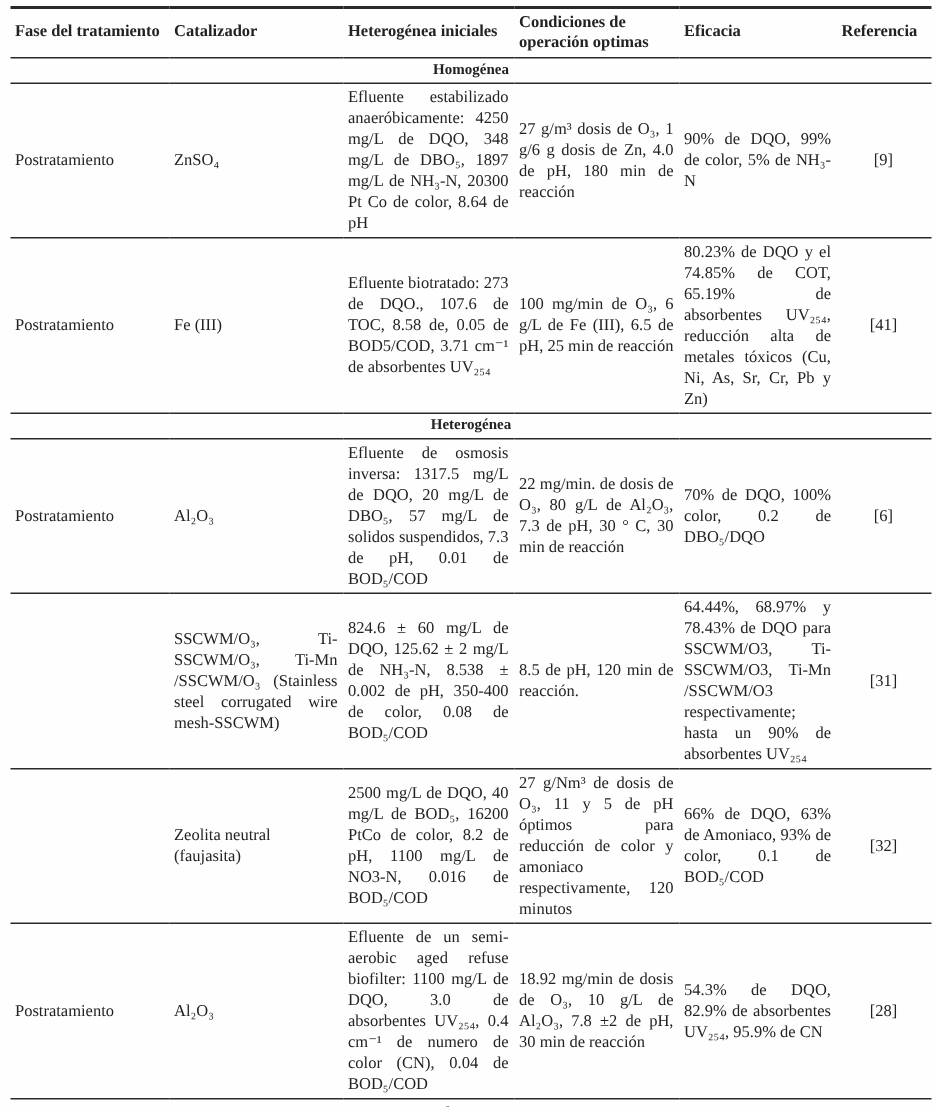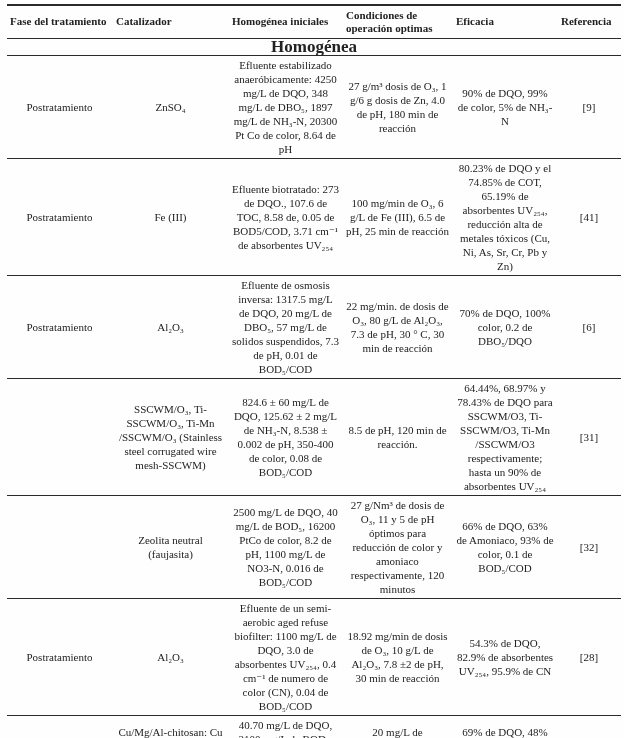--- a/index.html
+++ b/index.html
@@ -42,32 +42,31 @@
     height: 33px;
   }
   tr.section-row {
     border-bottom: 1px solid #2a2a2a;
   }
   tr.section-row td {
     text-align: center;
     font-weight: bold;
     vertical-align: middle;
     padding: 1px 0;
-    font-size: 17px;
+    font-size: 10px;
   }
   tr.data-row {
     border-bottom: 1px solid #2a2a2a;
   }
   tr.data-row:last-child {
     border-bottom: none;
   }
   tr.data-row td {
     vertical-align: middle;
     padding: 2px 4px 2px 3px;
-    text-align: center;
   }
   td.c-just {
     text-align: justify;
     text-justify: inter-word;
   }
   td.c-ref {
     text-align: center;
   }
 </style>
 </head>
@@ -80,21 +79,21 @@
       <col style="width:116px">
       <col style="width:114px">
       <col style="width:110px">
       <col style="width:105px">
       <col style="width:63px">
     </colgroup>
     <thead>
       <tr>
         <th>Fase del tratamiento</th>
         <th>Catalizador</th>
-        <th>Homogénea iniciales</th>
+        <th>Heterogénea iniciales</th>
         <th>Condiciones de operación optimas</th>
         <th>Eficacia</th>
         <th>Referencia</th>
       </tr>
     </thead>
     <tbody>
       <tr class="section-row" style="height:16px">
         <td colspan="6">Homogénea</td>
       </tr>
 
@@ -109,20 +108,23 @@
 
       <tr class="data-row" style="height:81px">
         <td>Postratamiento</td>
         <td>Fe (III)</td>
         <td class="c-just">Efluente biotratado: 273 de DQO., 107.6 de TOC, 8.58 de, 0.05 de BOD5/COD, 3.71 cm⁻¹ de absorbentes UV₂₅₄</td>
         <td class="c-just">100 mg/min de O₃, 6 g/L de Fe (III), 6.5 de pH, 25 min de reacción</td>
         <td class="c-just">80.23% de DQO y el 74.85% de COT, 65.19% de absorbentes UV₂₅₄, reducción alta de metales tóxicos (Cu, Ni, As, Sr, Cr, Pb y Zn)</td>
         <td class="c-ref">[41]</td>
       </tr>
 
+      <tr class="section-row" style="height:17px">
+        <td colspan="6">Heterogénea</td>
+      </tr>
 
       <tr class="data-row" style="height:102px">
         <td>Postratamiento</td>
         <td>Al₂O₃</td>
         <td class="c-just">Efluente de osmosis inversa: 1317.5 mg/L de DQO, 20 mg/L de DBO₅, 57 mg/L de solidos suspendidos, 7.3 de pH, 0.01 de BOD₅/COD</td>
         <td class="c-just">22 mg/min. de dosis de O₃, 80 g/L de Al₂O₃, 7.3 de pH, 30 ° C, 30 min de reacción</td>
         <td class="c-just">70% de DQO, 100% color, 0.2 de DBO₅/DQO</td>
         <td class="c-ref">[6]</td>
       </tr>
 

